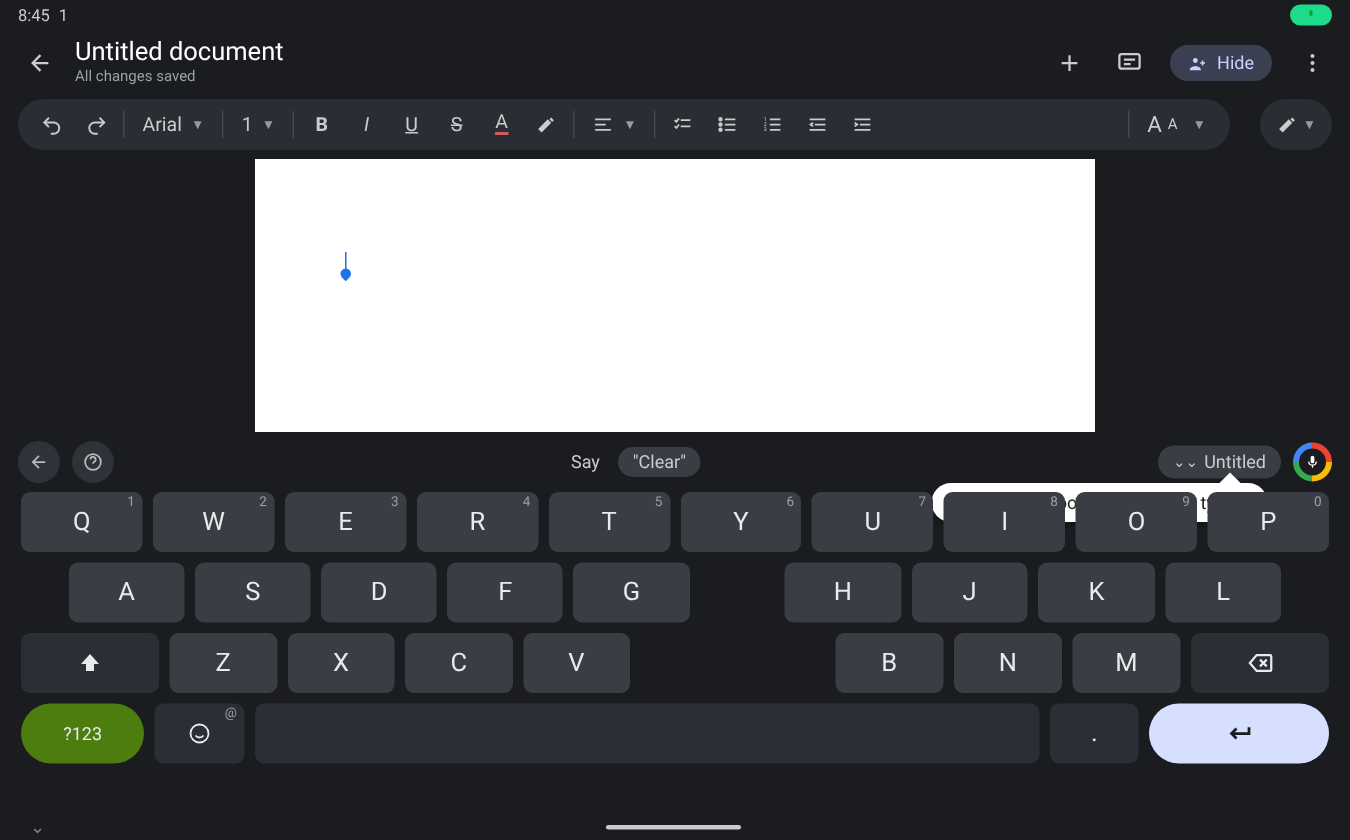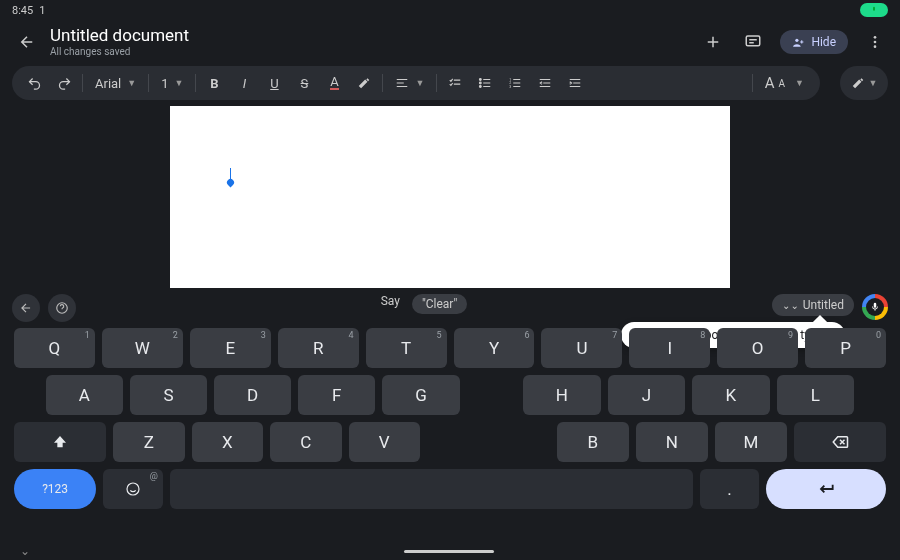--- a/index.html
+++ b/index.html
@@ -35,39 +35,39 @@
   
   .edit-pill { margin-left:8px; background:#2a2d33; border-radius:17px; height:34px; width:48px; display:flex; align-items:center; justify-content:center; color:#ccc; }
   
   
   .doc-wrap { display:flex; justify-content:center; padding-top:6px; }
   .page { background:#fff; width:560px; height:182px; position:relative; }
   .cursor { position:absolute; top:62px; left:60px; width:1px; height:14px; background:#1a73e8; }
   .cursor::after { content:""; position:absolute; bottom:-4px; left:-3px; width:7px; height:7px; background:#1a73e8; border-radius:50% 50% 50% 0; transform:rotate(-45deg); }
   
   
-  .kb-toprow { display:flex; align-items:flex-start; padding: 6px 12px 4px 12px; gap:8px; font-size:12px; color:#ccc; }
+  .kb-toprow { display:flex; align-items:center; padding: 6px 12px 4px 12px; gap:8px; font-size:12px; color:#ccc; }
   .kb-icon-btn { width:28px; height:28px; border-radius:50%; background:#2f3238; display:flex; align-items:center; justify-content:center; color:#bbb; }
   .kb-toprow .spacer { flex:1; }
   .say-label { margin-right:4px; }
   .clear-chip { background:#3a3d43; border-radius:12px; padding:3px 10px; font-size:12px; }
   .toolbar-chip { background:#3a3d43; border-radius:14px; padding:4px 10px; display:flex; align-items:center; gap:4px; font-size:12px; }
   .g-avatar { width:26px; height:26px; border-radius:50%; background: conic-gradient(#ea4335 0 90deg,#fbbc05 90deg 180deg,#34a853 180deg 270deg,#4285f4 270deg 360deg); display:flex; align-items:center; justify-content:center; }
   .g-avatar-inner { width:18px; height:18px; border-radius:50%; background:#1a1c20; display:flex; align-items:center; justify-content:center; }
   
   
   .keyboard { padding: 2px 14px 6px 14px; position:relative; }
   .krow { display:flex; gap:7px; margin-bottom:7px; }
   .key { background:#3a3d43; border-radius:6px; height:40px; display:flex; align-items:center; justify-content:center; color:#e8eaed; font-size:17px; position:relative; flex:1; }
   .key .sup { position:absolute; top:2px; right:5px; font-size:9px; color:#9aa0a6; }
   .key.dark { background:#2b2e34; }
   .key.space { flex:7; background:#2b2e34; }
   .key.enter { flex:1.6; background:#d7dfff; border-radius:20px; color:#1a1c20; }
   .key.shift, .key.bksp { flex:1.2; background:#2b2e34; }
-  .key.symnum { flex:1.1; background:#3b82f6; border-radius:20px; font-size:12px; }
+  .key.symnum { flex:1.1; background:#4d7c0f; border-radius:20px; font-size:12px; }
   .spacer-key { flex:5.4; }
   
   
   .tooltip { position:absolute; top:-4px; right:55px; background:#fff; color:#202124; border-radius:16px; padding:6px 12px; font-size:12px; box-shadow: 0 2px 6px rgba(0,0,0,.3); }
   .tooltip::after { content:""; position:absolute; top:-5px; right:20px; width:10px; height:10px; background:#fff; transform:rotate(45deg); }
   
   .navbar { position:absolute; bottom:2px; left:0; right:0; display:flex; justify-content:space-between; padding:0 20px; align-items:center; }
   .nav-caret { color:#888; font-size:12px; }
   .nav-pill { width:90px; height:3px; background:#ccc; border-radius:2px; margin:0 auto; }
   

